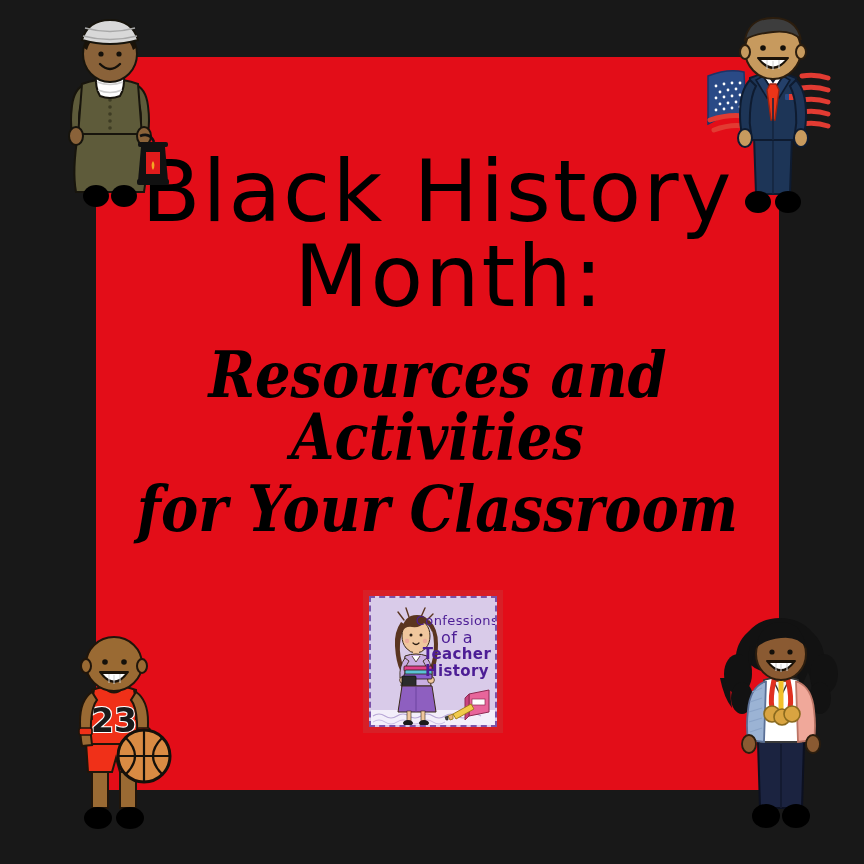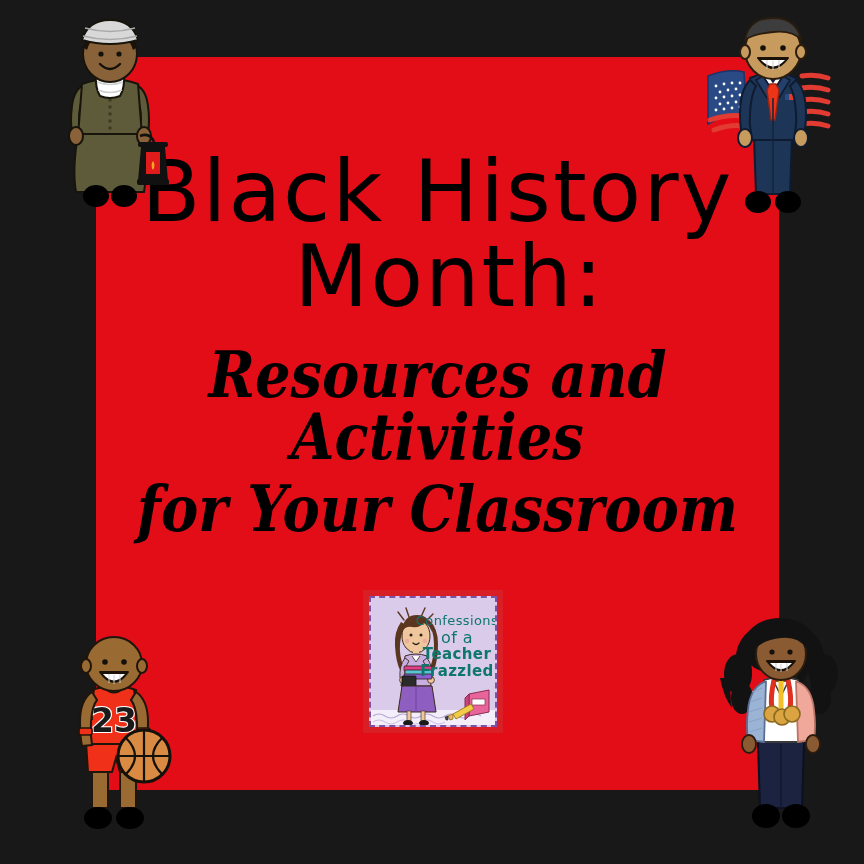--- a/index.html
+++ b/index.html
@@ -79,21 +79,21 @@
     box-sizing: border-box;
     overflow: hidden;
   }
   .logo-text {
     position: absolute;
     left: 44px;
     top: 16px;
     width: 84px;
     text-align: center;
     font-family: "DejaVu Sans", sans-serif;
-    color: #0f766e;
+    color: #4c1d95;
     line-height: 1.12;
   }
   .logo-l1 { font-size: 13px; letter-spacing: 0.4px; }
   .logo-l2 { font-size: 16px; letter-spacing: 0.4px; }
   .logo-l3 { font-size: 15px; letter-spacing: 0.4px; font-weight: 700; }
   .logo-l4 { font-size: 15px; letter-spacing: 0.4px; font-weight: 700; }
 
   
   .character { position: absolute; }
   .ch-tubman     { left: 48px;  top: 14px;  width: 132px; height: 212px; }
@@ -179,21 +179,21 @@
           <path d="M82 116 l18 -10 l3 5 l-18 10 z" fill="#f2cb4a" stroke="#9a7a16" stroke-width="0.9"></path>
           <path d="M82 116 l-5 2 l2 4 l3 -1 z" fill="#e8b27a" stroke="#9a7a16" stroke-width="0.9"></path>
           <path d="M77 118 l-3 1 l1 3 l2 0 z" fill="#444" stroke="#222" stroke-width="0.6"></path>
         </g>
       </svg>
 
       <div class="logo-text">
         <div class="logo-l1">Confessions</div>
         <div class="logo-l2">of a</div>
         <div class="logo-l3">Teacher</div>
-        <div class="logo-l4">Frazzled</div>
+        <div class="logo-l4">History</div>
       </div>
     </div>
   </div>
 
   <div class="character ch-tubman">
     <svg width="132" height="212" viewBox="0 0 132 212">
 
       <path d="M38 70 q-12 4 -14 22 q-2 16 0 26 l8 0 q-2 -14 0 -24 z" fill="#5e5b3a" stroke="#17140c" stroke-width="2"></path>
       <path d="M86 70 q12 4 14 22 q2 16 0 26 l-8 0 q2 -14 0 -24 z" fill="#5e5b3a" stroke="#17140c" stroke-width="2"></path>
       <path d="M34 70 q28 -10 56 0 l4 52 l-64 0 z" fill="#5e5b3a" stroke="#17140c" stroke-width="2"></path>

